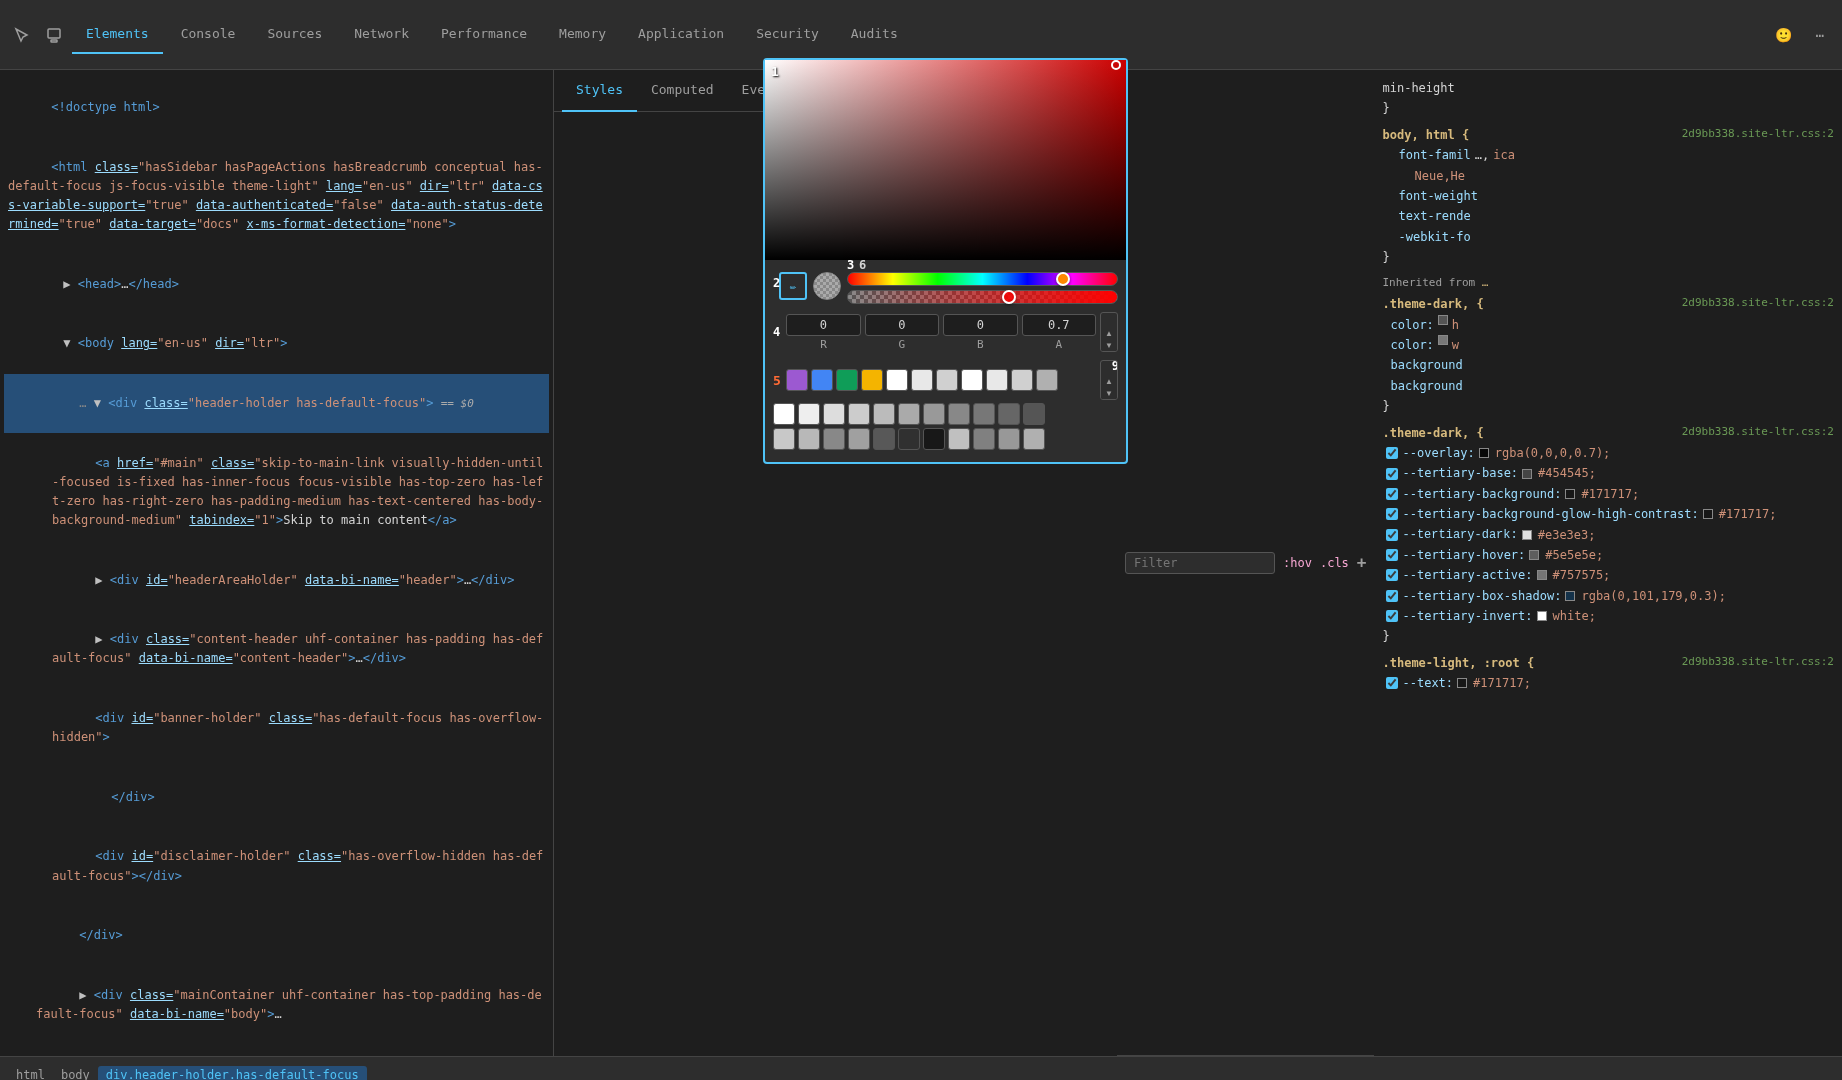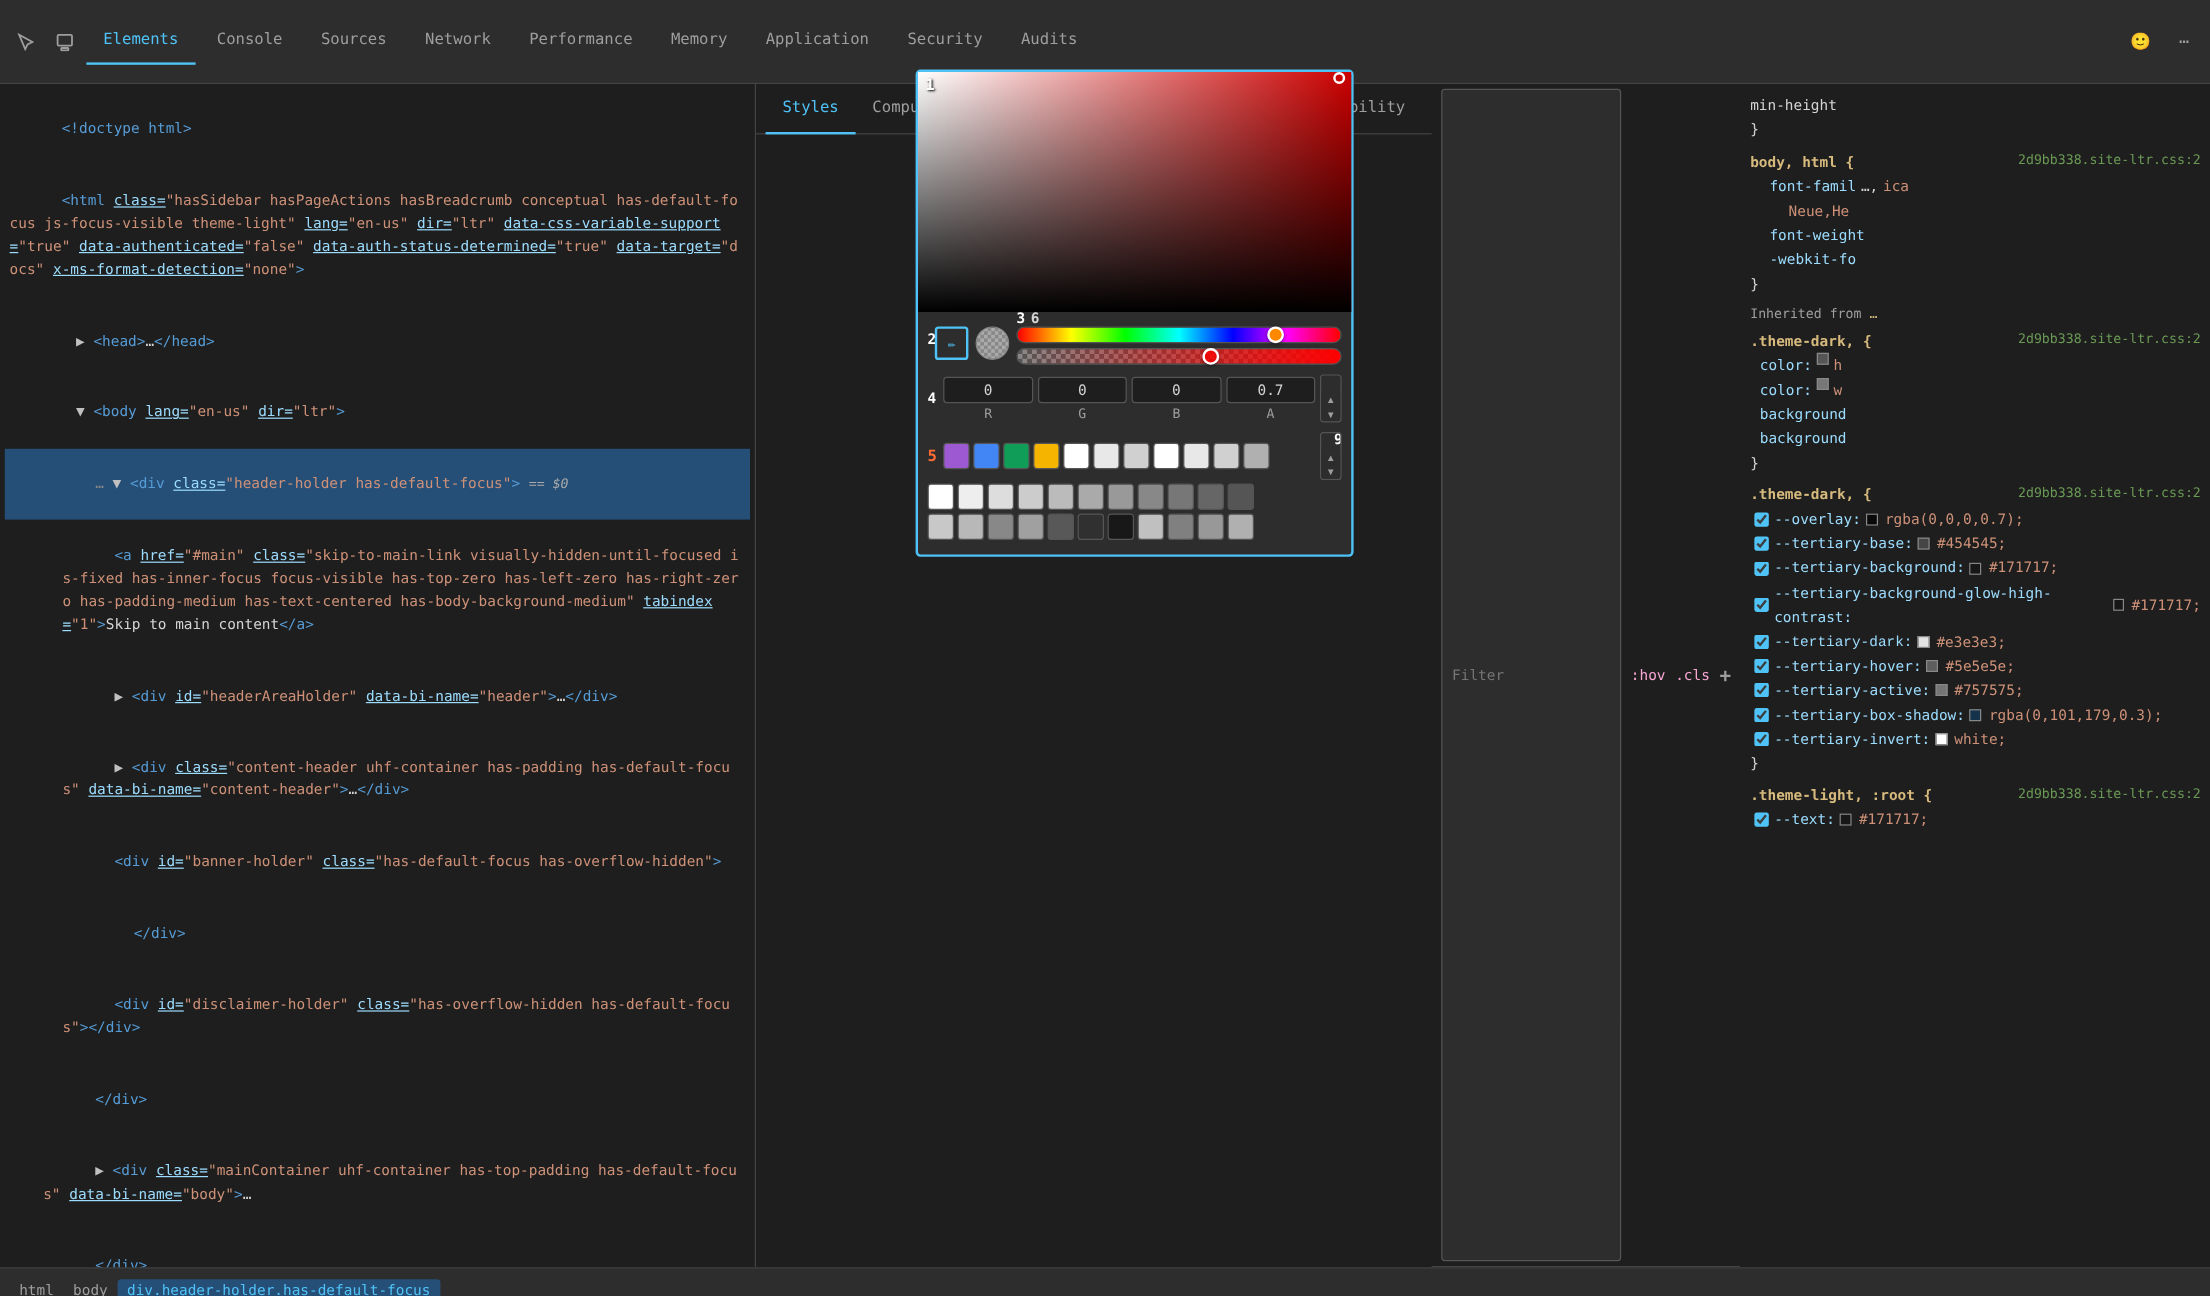--- a/index.html
+++ b/index.html
@@ -51,21 +51,21 @@
     }
 
     
     .main-area {
       display: flex;
       height: calc(1080px - 58px - 36px);
     }
 
     
     .elements-panel {
-      width: 630px;
+      width: 554px;
       background: #1e1e1e;
       border-right: 1px solid #444;
       overflow: hidden;
       padding: 8px 4px;
       font-family: 'Consolas', monospace;
       font-size: 12px;
       line-height: 1.6;
     }
     .html-line {
       padding: 1px 4px;
@@ -280,20 +280,21 @@
     
     .styles-content {
       flex: 1;
       overflow-y: auto;
       padding: 8px 8px;
       font-size: 12px;
       line-height: 1.7;
     }
     .styles-filter-bar {
       display: flex;
+      align-items: center;
       padding: 4px 8px;
       border-bottom: 1px solid #444;
       gap: 8px;
     }
     .filter-input {
       background: #2d2d2d;
       border: 1px solid #555;
       border-radius: 3px;
       color: #d4d4d4;
       padding: 3px 8px;
@@ -599,20 +600,21 @@
           <span class="css-source">2d9bb338.site-ltr.css:2</span>
         </div>
         <div style="padding-left:16px;">
           <div style="display:flex;align-items:center;gap:4px;">
             <span style="color:#9cdcfe;">font-famil</span>
               <span style="color:#d4d4d4;">…,</span>
               <span style="color:#ce9178;">ica</span>
           </div>
           <div style="padding-left:16px;color:#ce9178;">Neue,He</div>
           <div style="color:#9cdcfe;">font-weight</div>
+          <div style="color:#9cdcfe;">text-rende</div>
           <div style="color:#9cdcfe;">-webkit-fo</div>
         </div>
         <div style="color:#d4d4d4;">}</div>
       </div>
 
       <div class="inherited-from">Inherited from <span style="color:#d7ba7d;">…</span></div>
 
       <div class="css-rule">
         <div style="display:flex;justify-content:space-between;">
           <span class="css-selector">.theme-dark, {</span>

